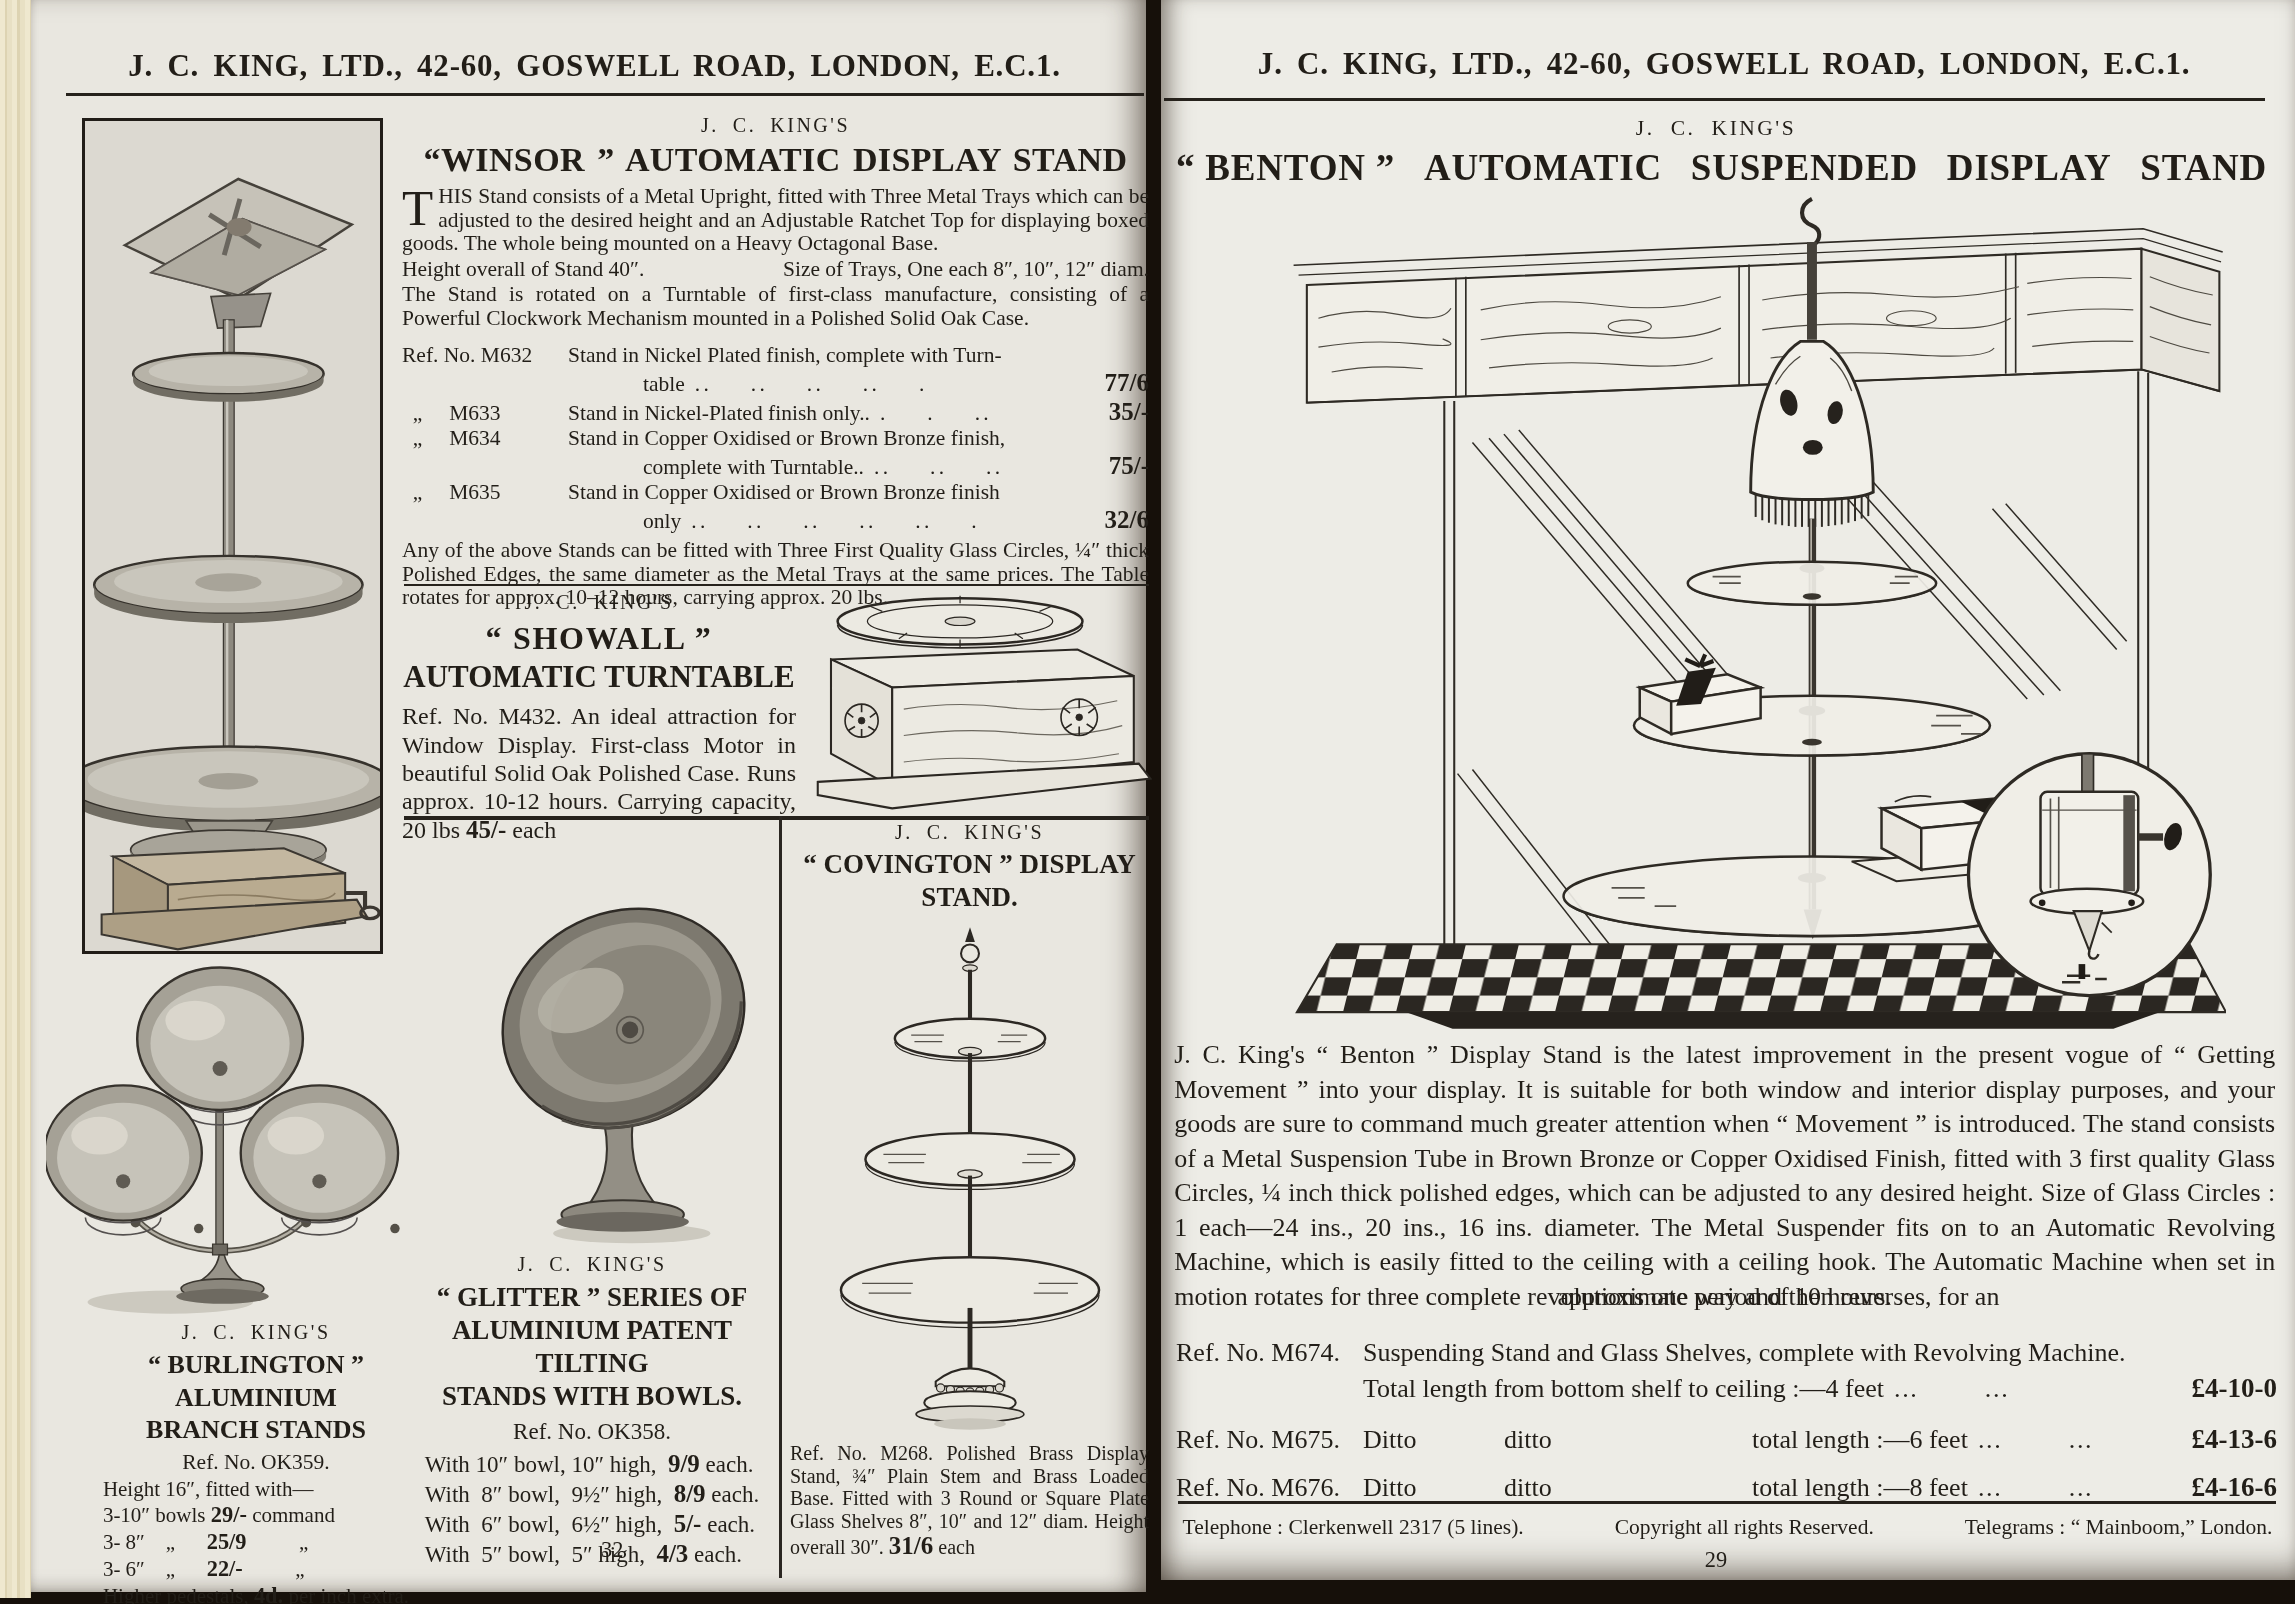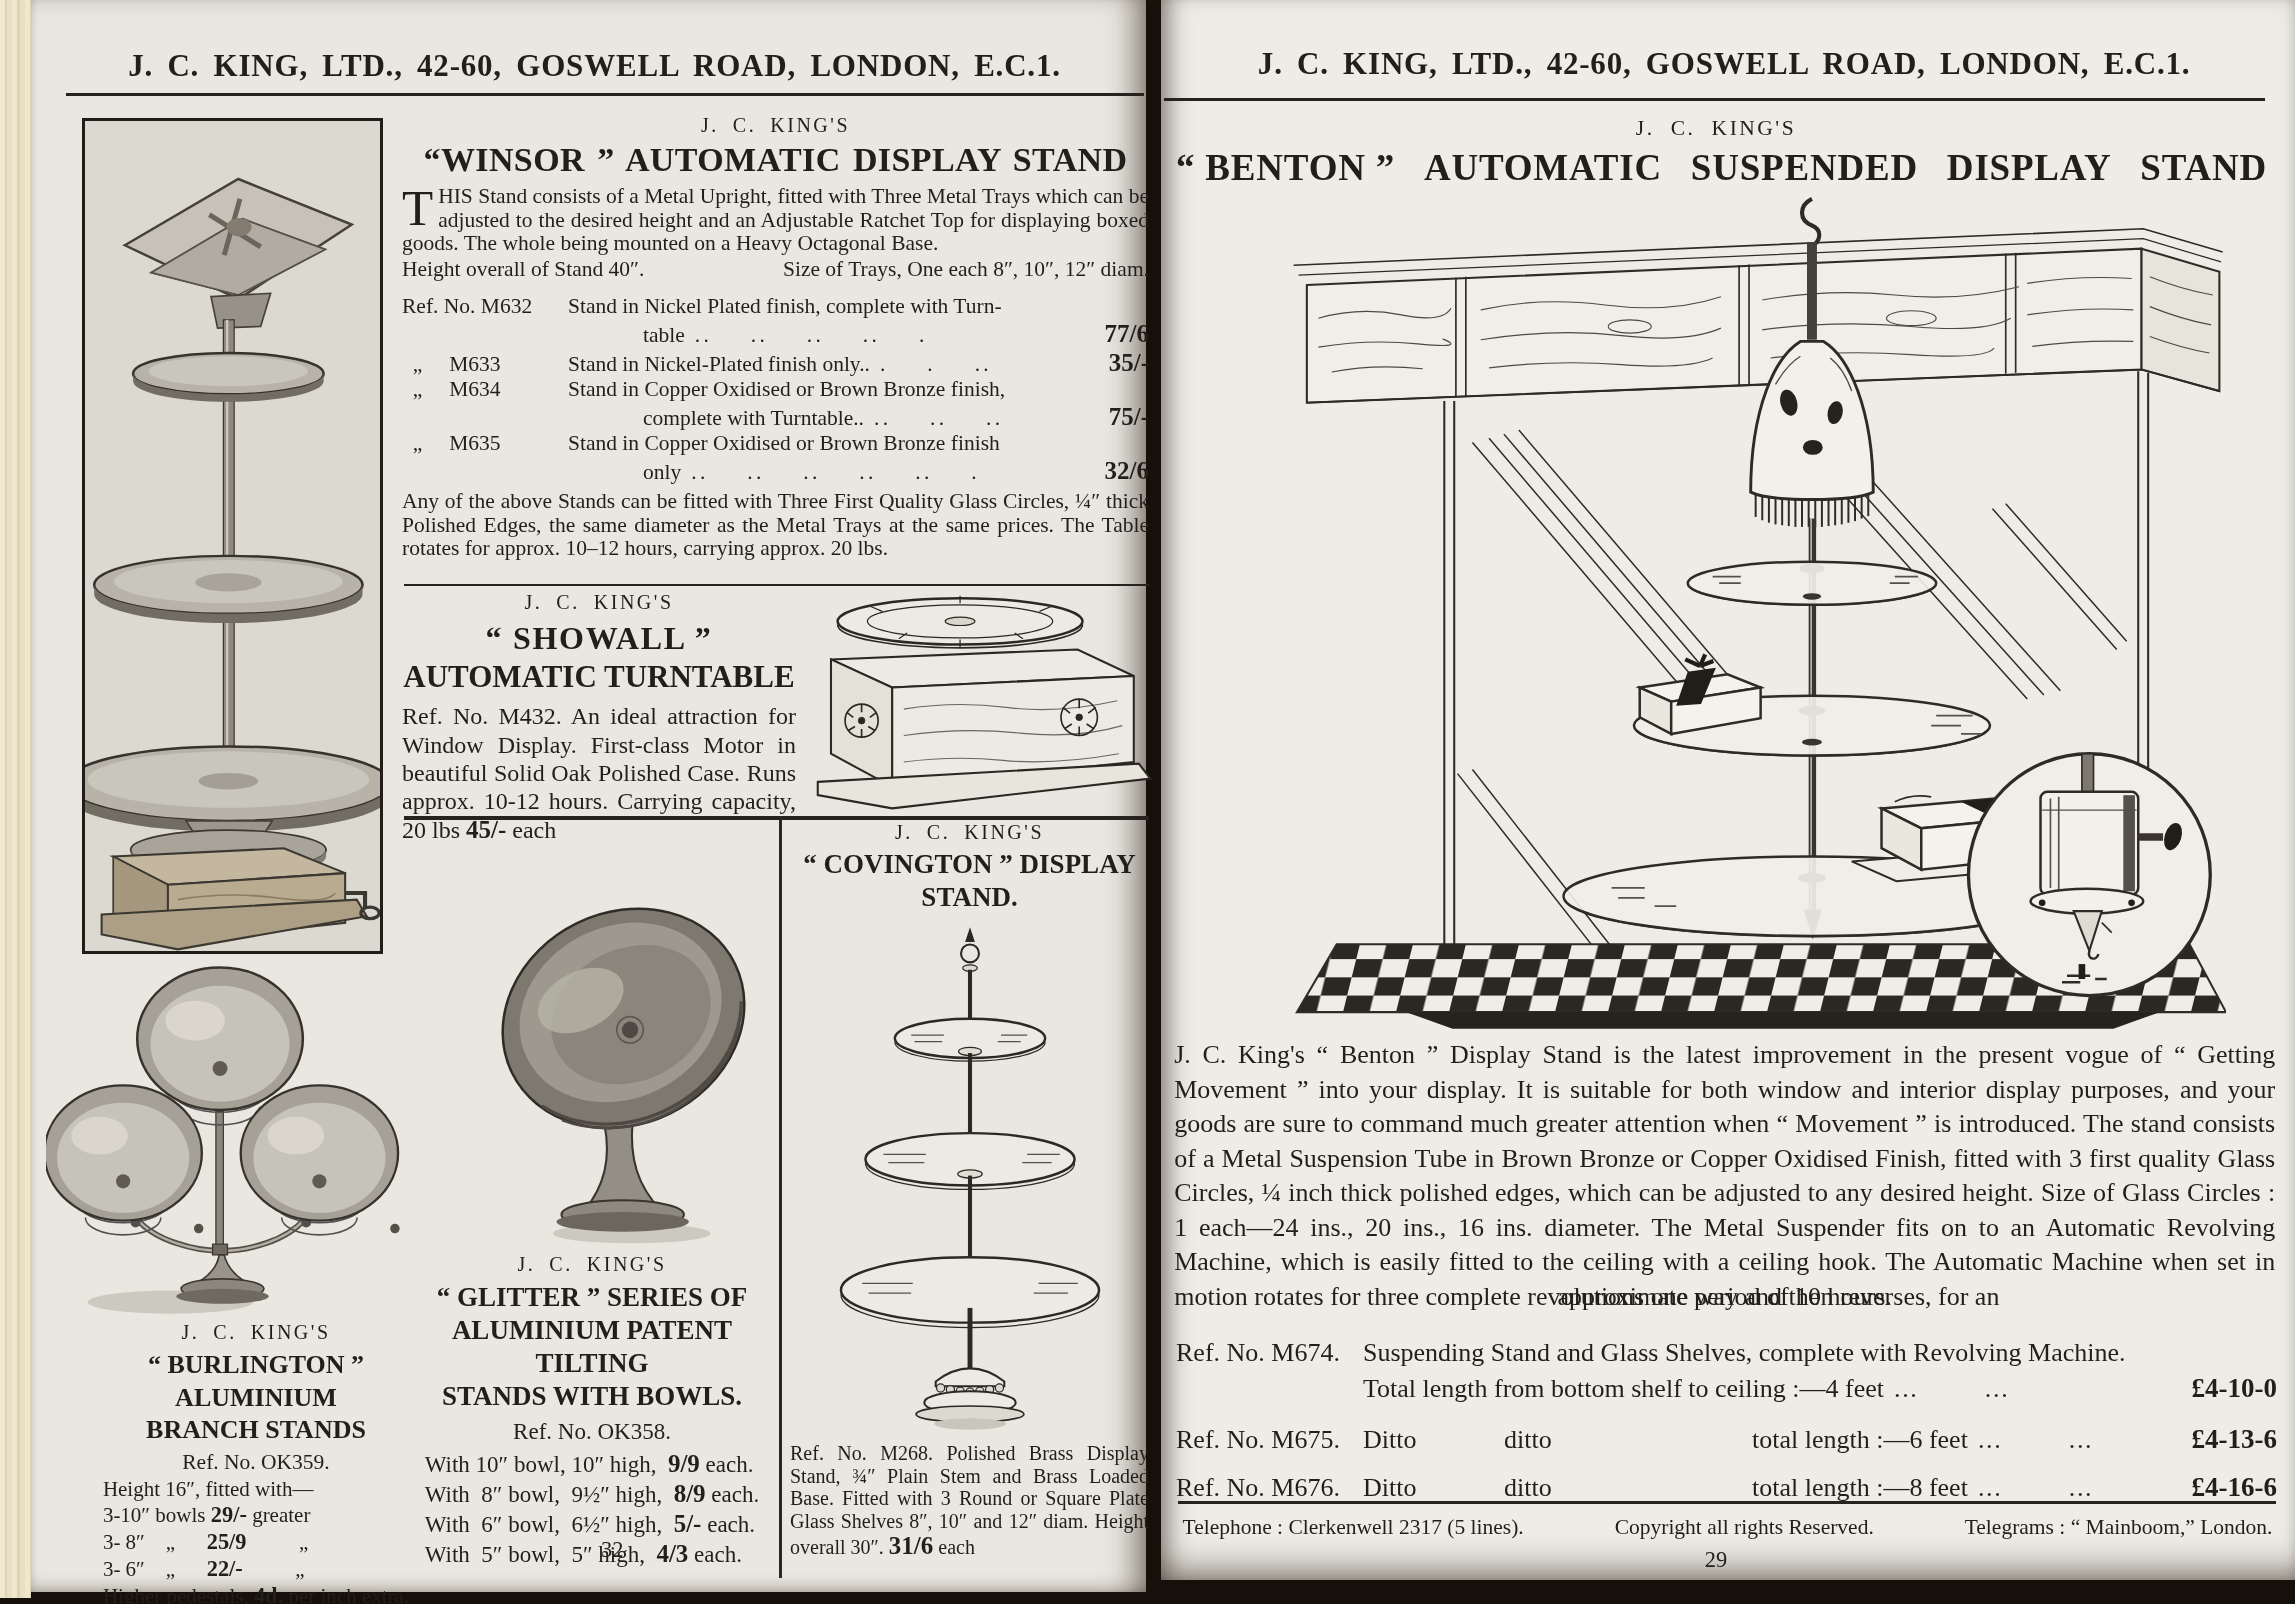--- a/index.html
+++ b/index.html
@@ -137,20 +137,21 @@
     </div>
 
     <div class="winsor-col">
       <div class="brand">J.  C.  KING'S</div>
       <div class="w-title">“WINSOR ” AUTOMATIC DISPLAY STAND</div>
       <p class="w-para"><span class="dropcap">T</span><span>HIS Stand consists of a Metal Upright, fitted with Three Metal Trays which can be adjusted to the desired height and an Adjustable Ratchet Top for displaying boxed goods.  The whole being mounted on a Heavy Octagonal Base.</span></p>
       <div class="w-spec">
         <span>Height overall of Stand 40″.</span>
         <span>Size of Trays, One each 8″, 10″, 12″ diam.</span>
       </div>
+      <p class="w-para">The Stand is rotated on a Turntable of first-class manufacture, consisting of a Powerful Clockwork Mechanism mounted in a Polished Solid Oak Case.</p>
       <div class="w-rows">
         <div class="wl">
           <span class="wref pre">Ref. No. M632</span>
           <span class="wtxt">Stand in Nickel Plated finish, complete with Turn-</span>
         </div>
         <div class="wl cont">
           <span class="wtxt">table</span>
           <span class="dots">..      ..      ..      ..      .</span>
           <span class="price">77/6</span>
         </div>
@@ -318,21 +319,21 @@
       </svg>
     </div>
     <div class="burl-col">
       <div class="brand">J. C. KING'S</div>
       <div class="bu-t">“ BURLINGTON ”</div>
       <div class="bu-t">ALUMINIUM</div>
       <div class="bu-t">BRANCH STANDS</div>
       <div class="bu-ref">Ref. No. OK359.</div>
       <div class="bu-rows">
         <div>Height 16″, fitted with—</div>
-        <div><span class="pre">3-10″ bowls </span><span class="price">29/-</span><span class="pre"> greater</span></div>
+        <div><span class="pre">3-10″ bowls </span><span class="price">29/-</span><span class="pre"> command</span></div>
         <div><span class="pre">3- 8″    „      </span><span class="price">25/9</span><span class="pre">          „</span></div>
         <div><span class="pre">3- 6″    „      </span><span class="price">22/-</span><span class="pre">          „</span></div>
         <div><span>Higher pedestals, </span><span class="price">4d.</span><span> per inch extra.</span></div>
       </div>
     </div>
 
     <div class="pl-pagenum">32</div>
   </div>
 
   <div class="page page-right">

